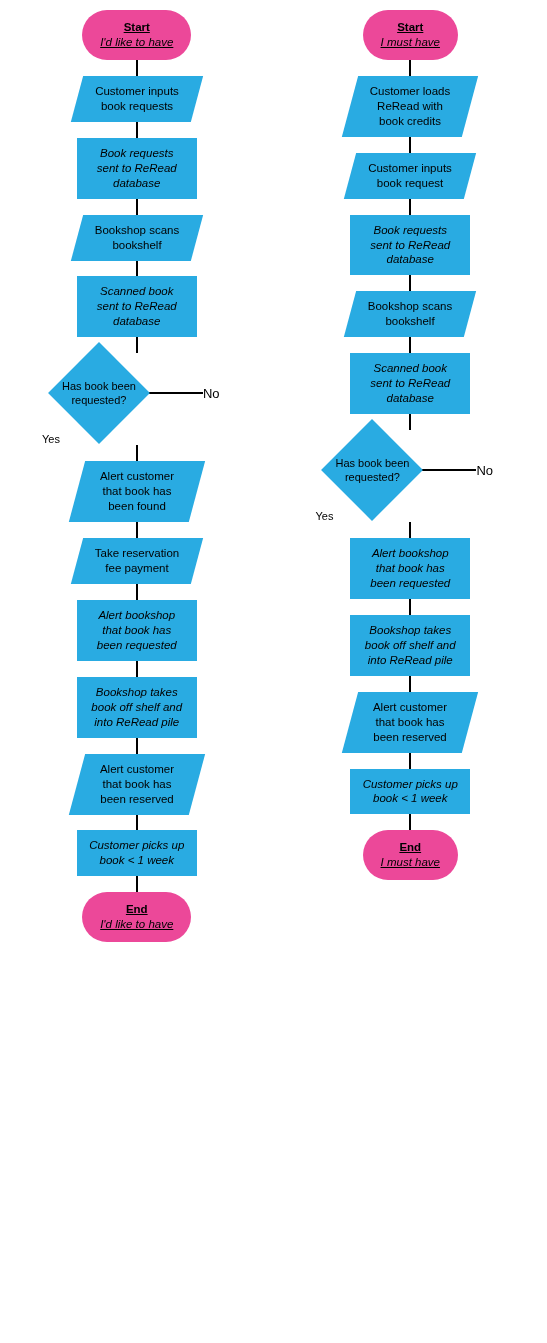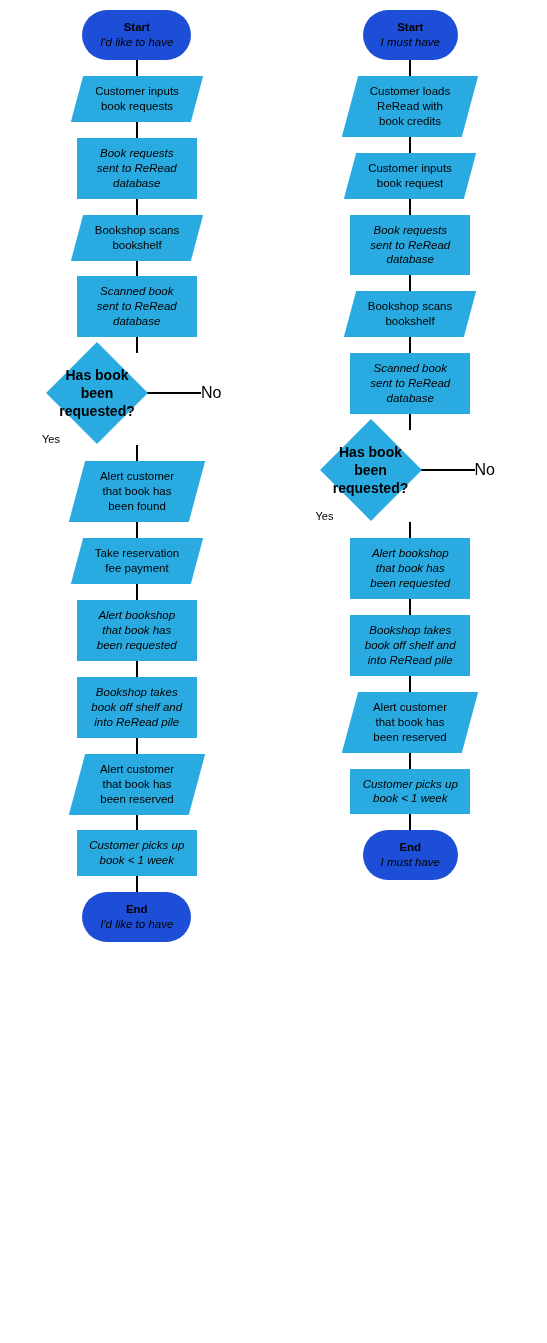--- a/index.html
+++ b/index.html
@@ -33,25 +33,26 @@
       text-align: center;
       font-size: 11.5px;
       font-weight: 500;
       color: #000;
       line-height: 1.3;
       position: relative;
     }
 
     
     .node-pill {
-      background: #1d4ed8;
+      background: #ec4899;
       border-radius: 50px;
       padding: 10px 18px;
       min-width: 90px;
       min-height: 44px;
+      text-decoration: underline;
     }
 
     
     .node-para {
       background: #29abe2;
       transform: skewX(-15deg);
       min-width: 110px;
       min-height: 40px;
       padding: 8px 14px;
     }
@@ -81,39 +82,39 @@
       background: #29abe2;
       width: 72px;
       height: 72px;
       transform: rotate(45deg);
       position: absolute;
     }
     .node-diamond-label {
       position: relative;
       z-index: 2;
       text-align: center;
-      font-size: 14px;
-      font-weight: 700;
+      font-size: 11px;
+      font-weight: 400;
       line-height: 1.3;
       pointer-events: none;
     }
 
     
     .connector {
       width: 2px;
       background: #000;
       flex-shrink: 0;
     }
     .connector-short { height: 16px; }
     .no-line-h {
       height: 2px;
       background: #000;
     }
     .no-label {
-      font-size: 16px;
+      font-size: 13px;
       white-space: nowrap;
     }
 
     
     .italic { font-style: italic; }
 
     
     .bold { font-weight: bold; }
   </style>
 </head>

